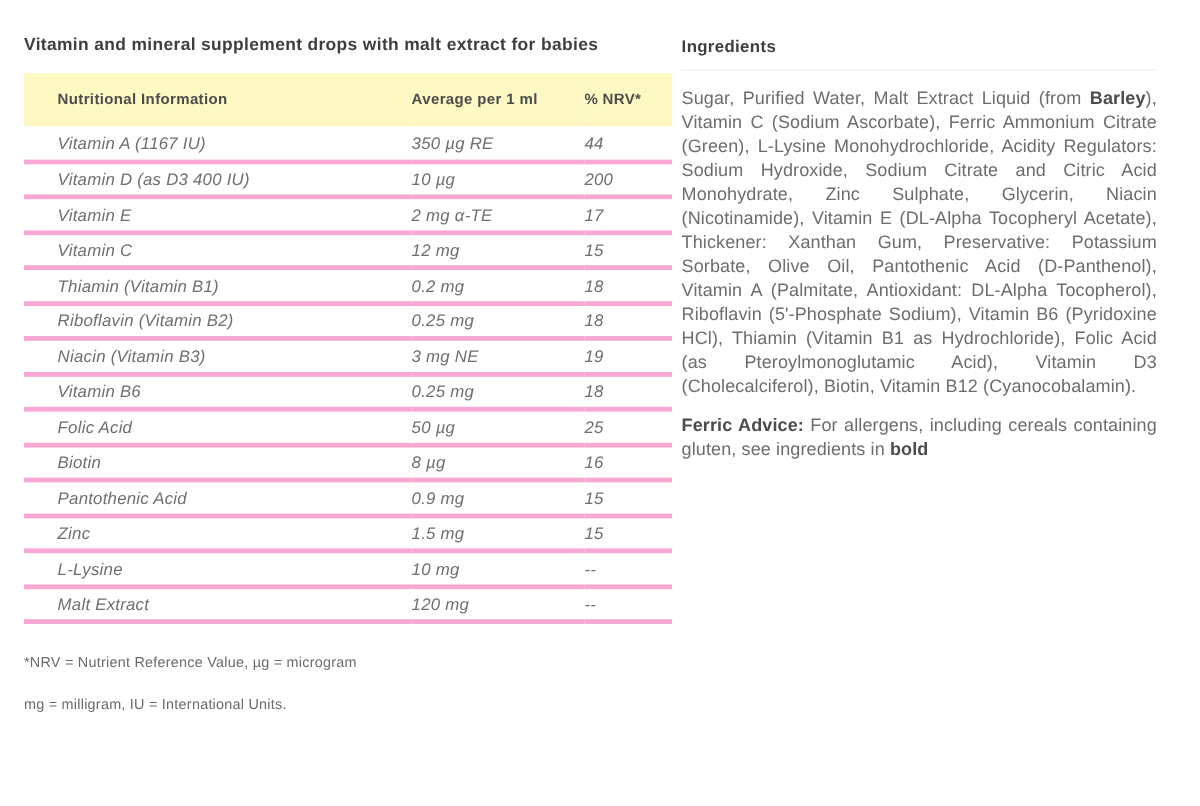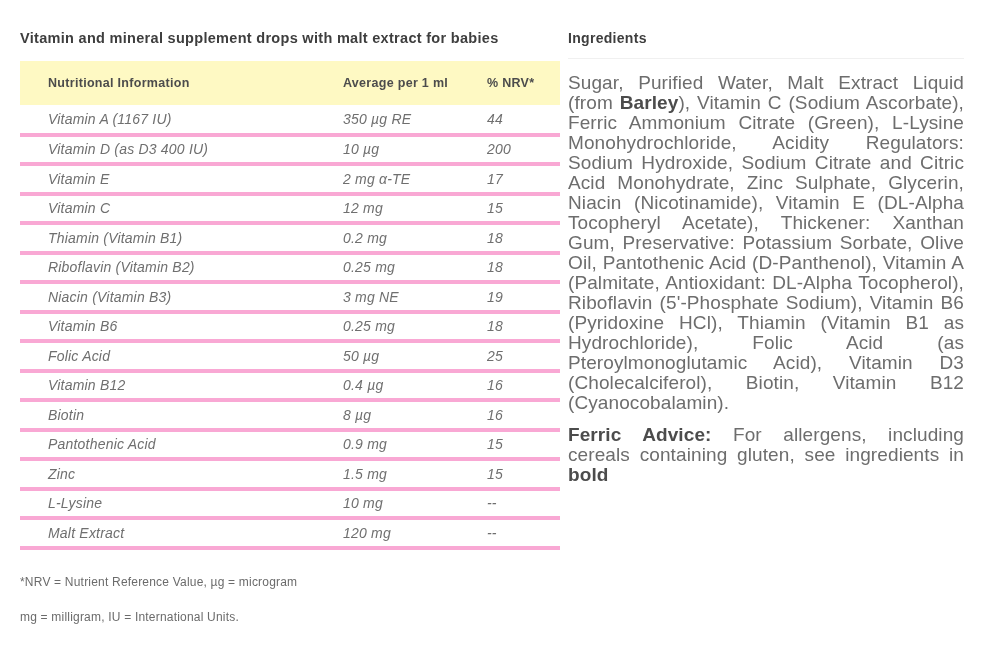--- a/index.html
+++ b/index.html
@@ -80,21 +80,21 @@
     font-weight: 700;
     color: #3e3e3e;
     letter-spacing: 0.3px;
   }
   .ing-divider {
     border: none;
     border-top: 1px solid #f0f0f0;
     margin: 12px 0 14px 0;
   }
   .ing-body, .allergy {
-    font-size: 19px;
+    font-size: 15px;
     line-height: 20px;
     color: #6d6d6d;
     letter-spacing: 0.1px;
     text-align: justify;
   }
   .allergy { margin-top: 12px; }
   .ing-body .bold, .allergy .bold {
     font-weight: 700;
     color: #4c4c4c;
   }
@@ -158,25 +158,20 @@
           <td>Vitamin B6</td>
           <td>0.25 mg</td>
           <td>18</td>
         </tr>
         <tr>
           <td>Folic Acid</td>
           <td>50 µg</td>
           <td>25</td>
         </tr>
         <tr>
-          <td>Vitamin B12</td>
-          <td>0.4 µg</td>
-          <td>16</td>
-        </tr>
-        <tr>
           <td>Biotin</td>
           <td>8 µg</td>
           <td>16</td>
         </tr>
         <tr>
           <td>Pantothenic Acid</td>
           <td>0.9 mg</td>
           <td>15</td>
         </tr>
         <tr>

